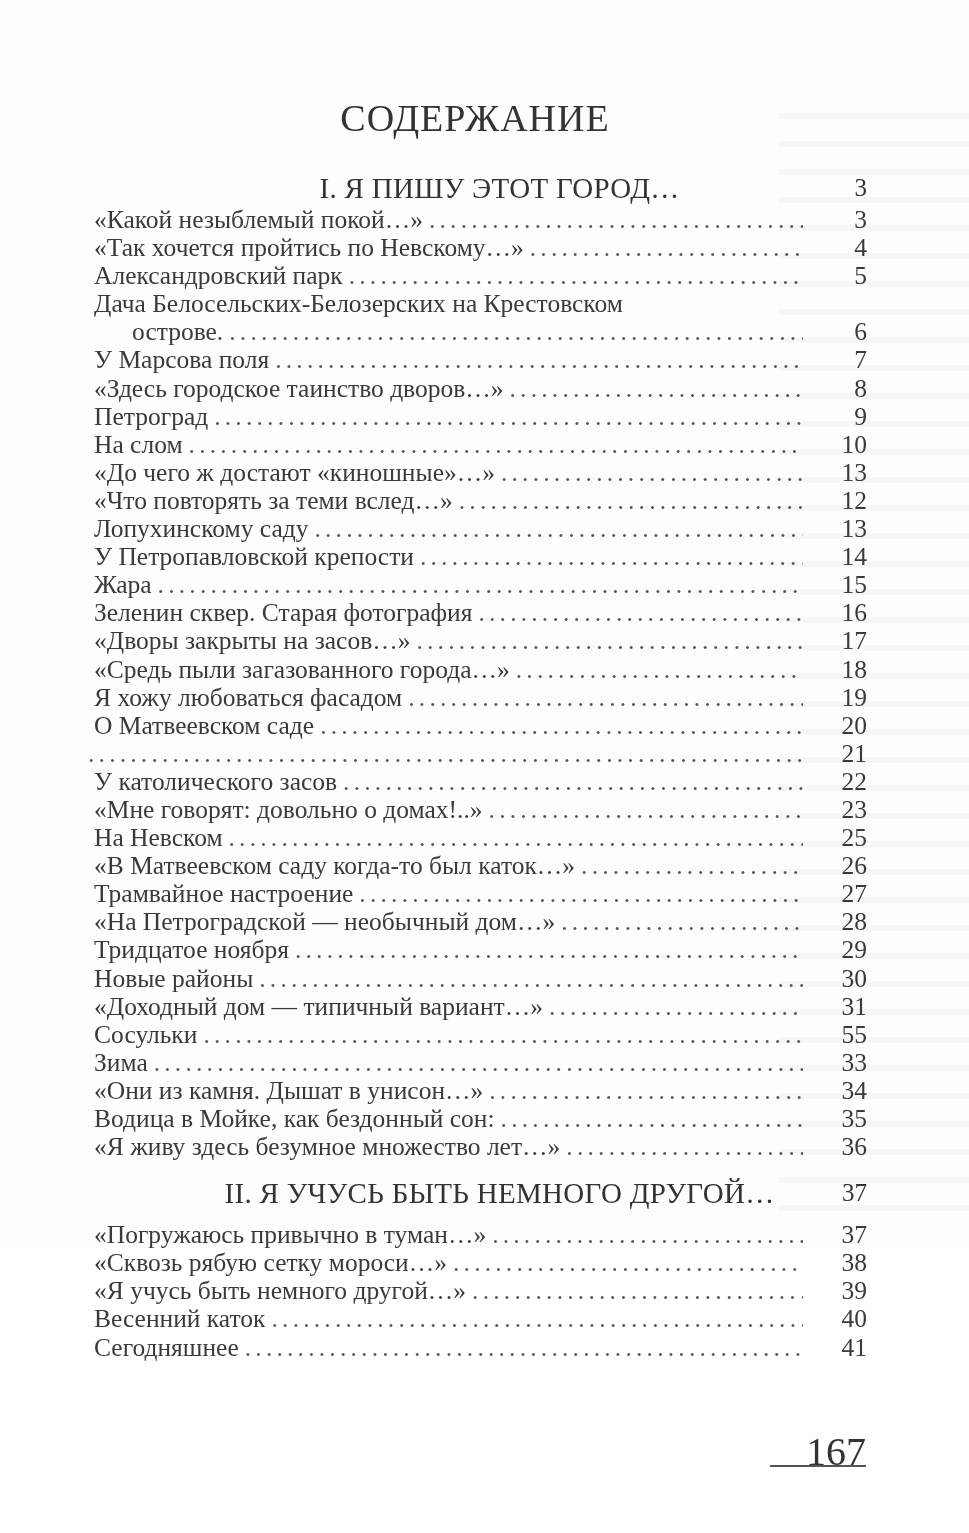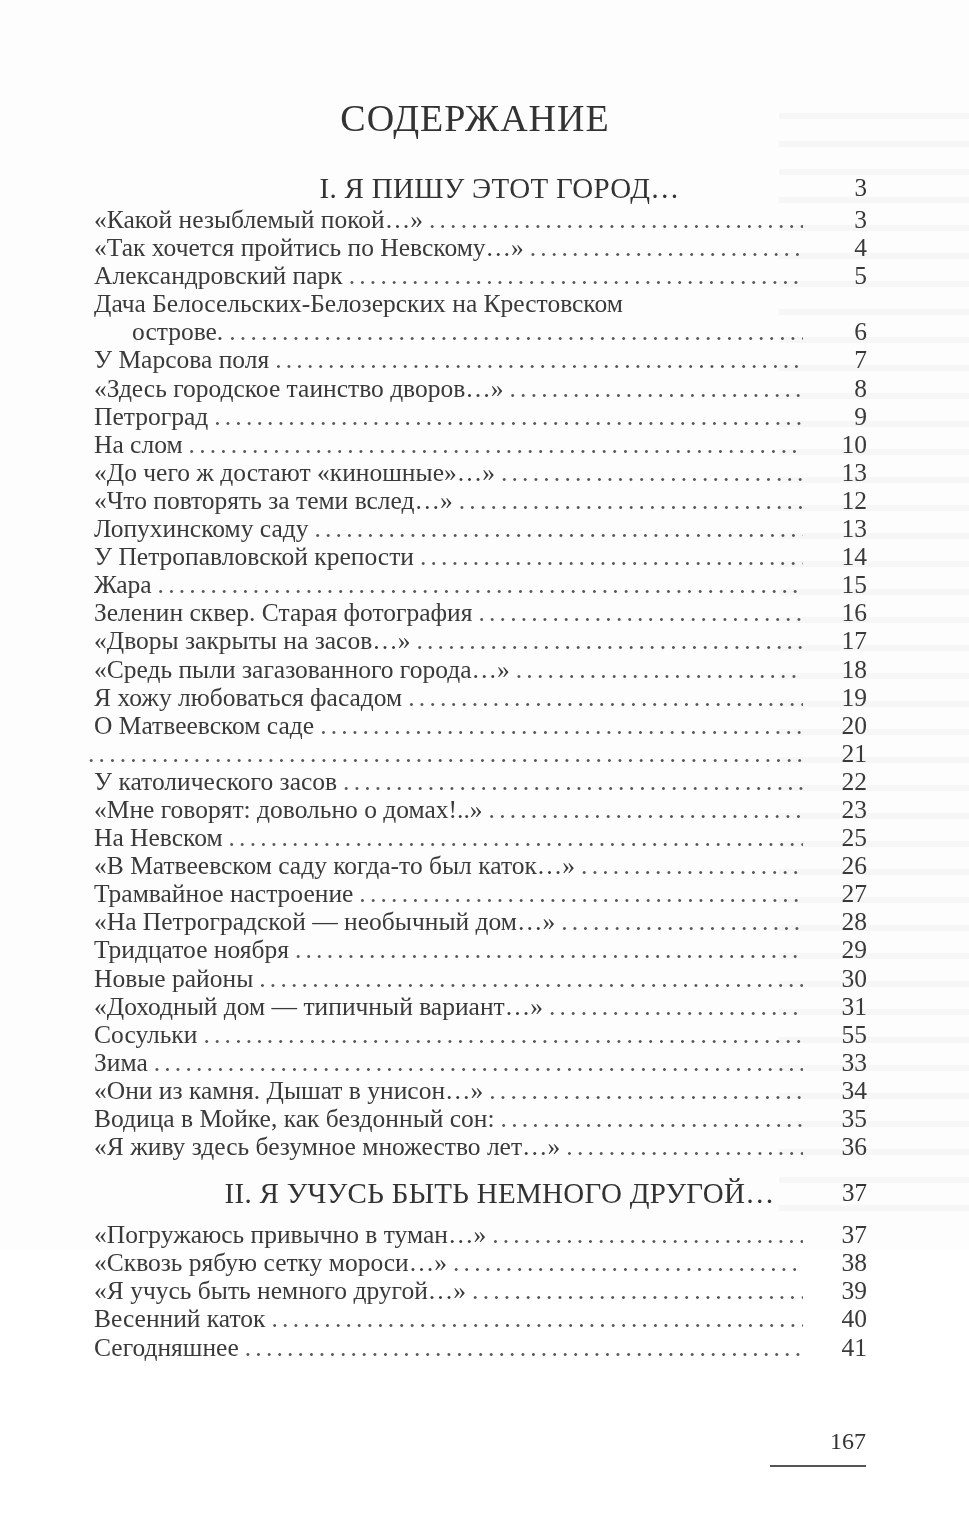--- a/index.html
+++ b/index.html
@@ -106,21 +106,21 @@
     .gap-before-ch2 { height: 14px; }
     .gap-after-ch2 { height: 10px; }
     .gap-after-ch1 { height: 0px; }
 
     .folio {
       position: absolute;
       left: 770px;
       top: 1428px;
       width: 96px;
       text-align: right;
-      font-size: 24px;
+      font-size: 40px;
       color: #333333;
     }
     .folio-rule {
       position: absolute;
       left: 770px;
       top: 1465px;
       width: 96px;
       height: 0;
       border-top: 2px solid #555555;
     }

